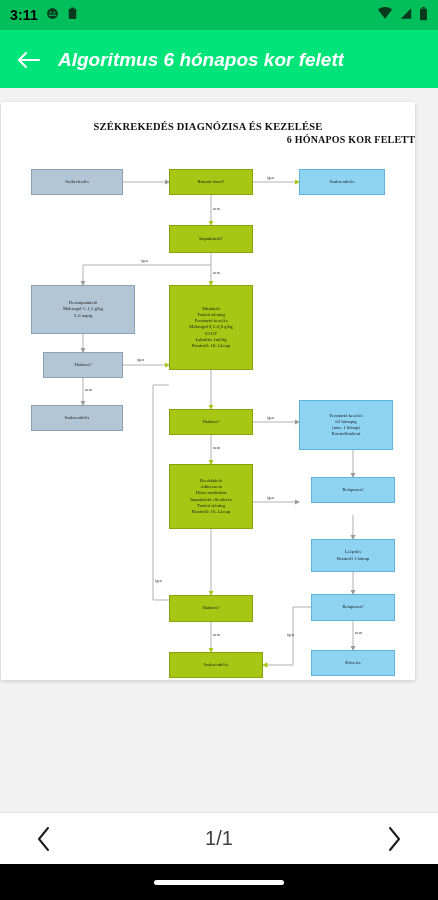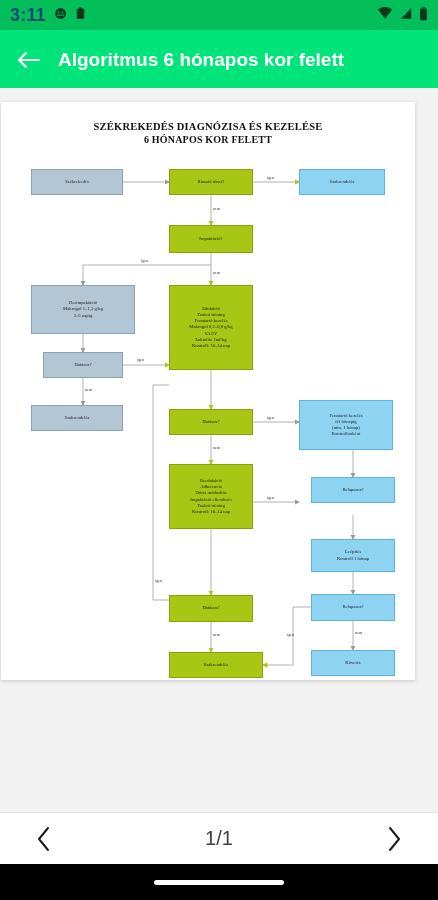--- a/index.html
+++ b/index.html
@@ -10,32 +10,33 @@
   }
   .phone { position:relative; width:438px; height:900px; background:#f2f2f2; }
 
   
   .statusbar {
     height:30px; background:#00b050cc; background:#02bf5c;
     display:flex; align-items:center; padding:0 10px;
     color:#0b3d1f;
   }
   .statusbar .time {
-    font-size:18px; font-weight:600; color:#0c4a6e; letter-spacing:.2px;
+    font-size:14px; font-weight:600; color:#000000; letter-spacing:.2px;
   }
   .statusbar .sb-left-icons { display:flex; align-items:center; gap:8px; margin-left:8px; }
   .statusbar .spacer { flex:1; }
   .statusbar .sb-right-icons { display:flex; align-items:center; gap:6px; }
   .sicon { display:inline-block; color:#063a1c; line-height:1; }
 
   
   .appbar {
     height:60px; background:#00e47a;
     display:flex; align-items:center; padding:0 14px;
     box-shadow:0 1px 3px rgba(0,0,0,.18);
+    font-style:italic;
   }
   .appbar .back {
     width:30px; height:30px; display:flex; align-items:center; justify-content:center;
     color:#ffffff; font-size:24px; line-height:1; cursor:pointer;
   }
   .appbar .title {
     margin-left:14px; color:#ffffff; font-size:19px; font-weight:700;
     white-space:nowrap; overflow:hidden; text-overflow:ellipsis;
   }
 
@@ -46,21 +47,21 @@
   }
   .page {
     position:absolute; top:14px; left:1px; width:414px; height:578px;
     background:#ffffff; box-shadow:0 1px 4px rgba(0,0,0,.18);
   }
   .chart-title {
     position:absolute; top:18px; left:0; width:100%;
     text-align:center; font-family:"Liberation Serif", serif;
     font-weight:700; font-size:10.5px; color:#111; letter-spacing:.2px; line-height:13px;
   }
-  .chart-title .l2 { font-size:10px; }
+  .chart-title .l2 { font-size:10px;text-align:right; }
 
   
   .fc { position:absolute; top:0; left:0; width:414px; height:578px; }
   .node {
     position:absolute;
     display:flex; align-items:center; justify-content:center;
     text-align:center;
     font-family:"Liberation Serif", serif;
     font-size:4.6px; line-height:6.2px; color:#1a1a1a;
     border:1px solid #7f7f7f;

